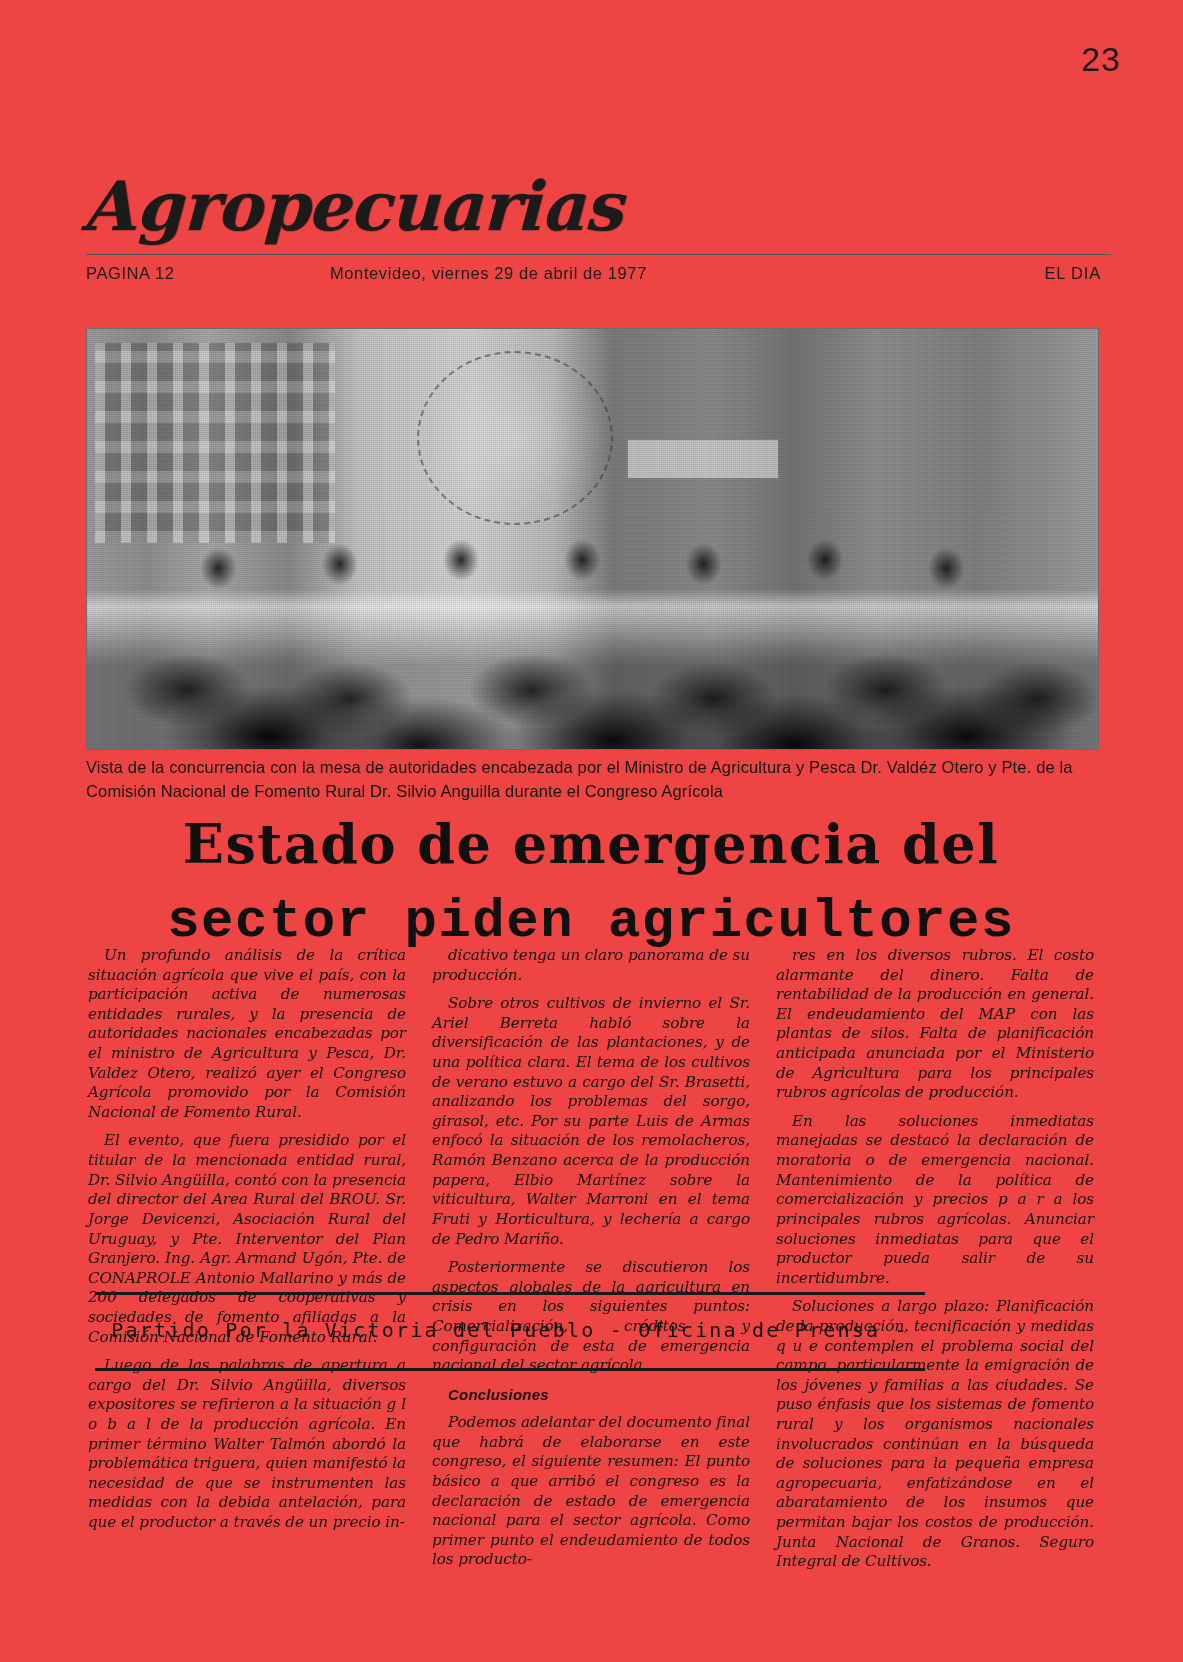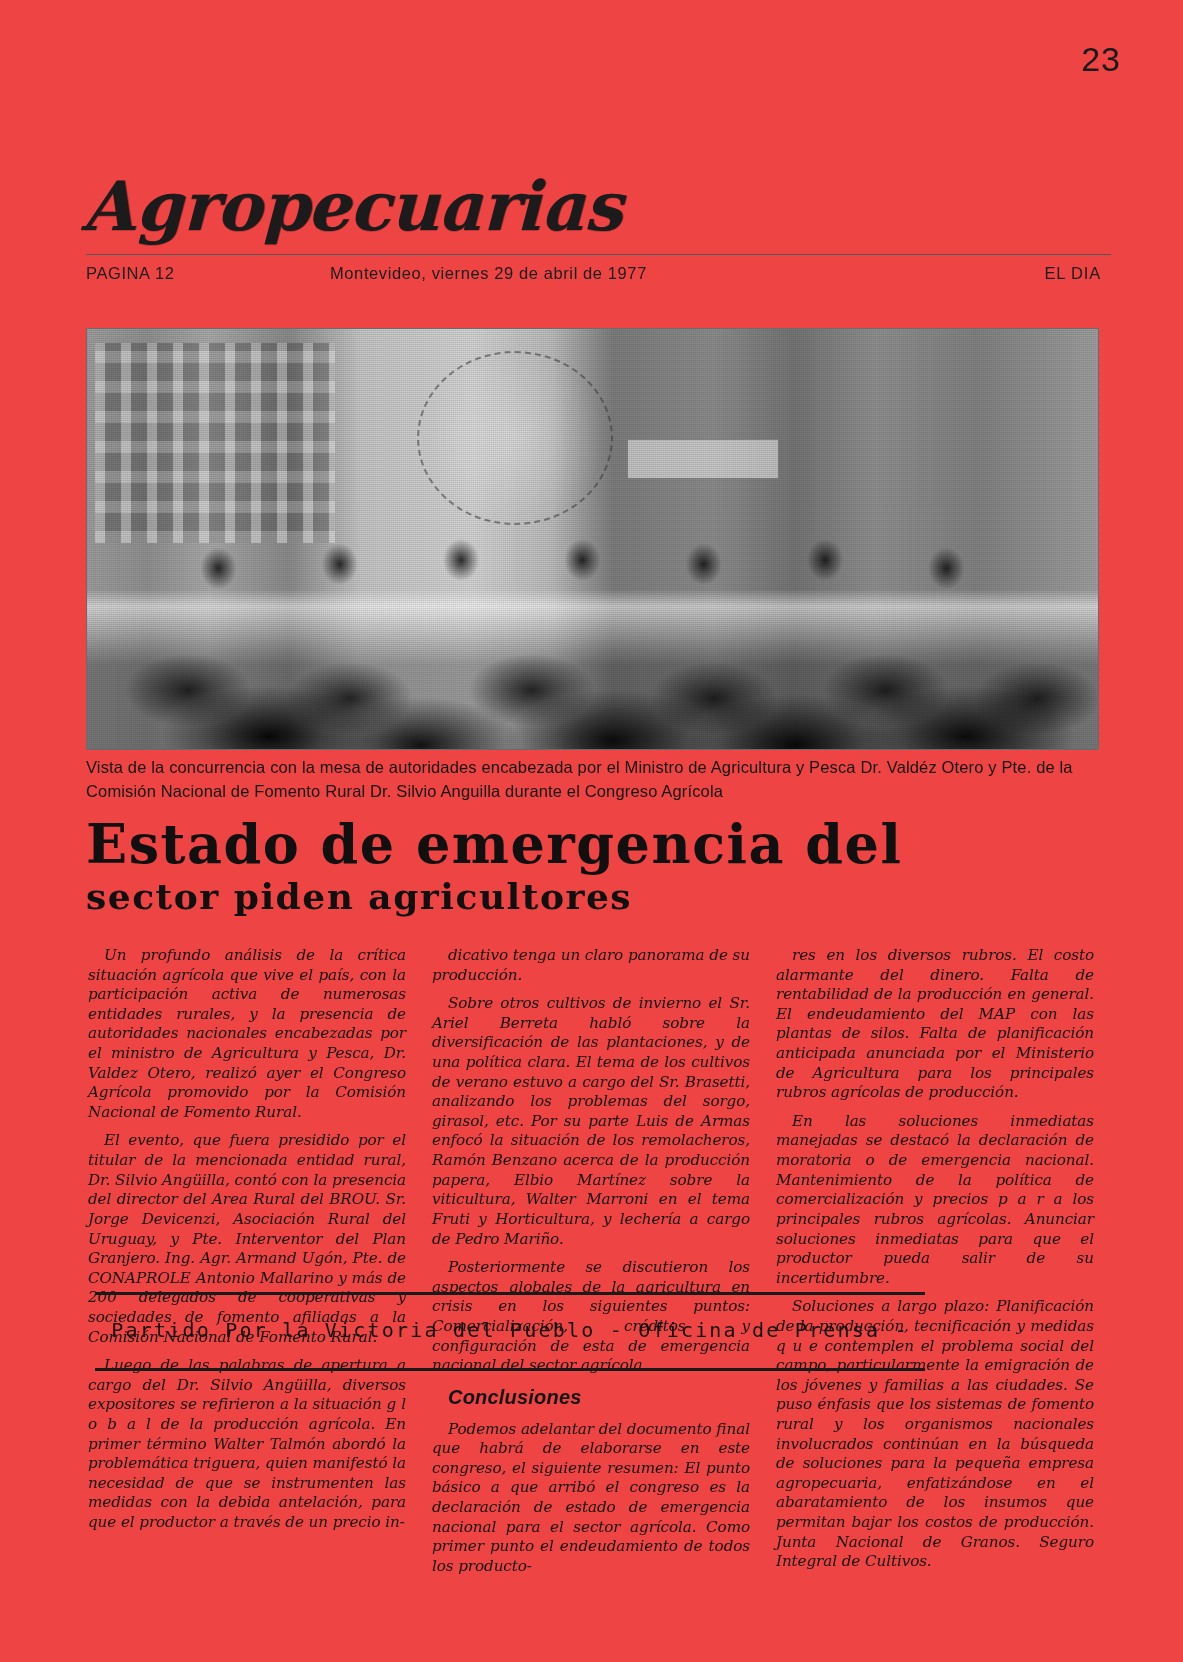--- a/index.html
+++ b/index.html
@@ -201,35 +201,37 @@
     letter-spacing: .15px;
     color: #151515;
   }
 
   
   .headline {
     position: absolute;
     left: 8px;
     top: 648px;
     width: 1010px;
+    text-align: center;
     font-family: "DejaVu Serif", "Liberation Serif", serif;
     font-weight: bold;
     color: #101010;
     line-height: 1.06;
   }
   .headline .l1 {
     font-size: 54px;
     letter-spacing: 1.5px;
     display: block;
   }
   .headline .l2 {
-    font-size: 36px;
+    font-size: 54px;
     letter-spacing: 1.5px;
     display: block;
-    margin-top: 4px;
+    margin-top: 20px;
+    font-family: Liberation Mono, monospace;
   }
 
   
   .columns {
     position: absolute;
     left: 10px;
     top: 778px;
     width: 1010px;
     height: 500px;
     display: flex;
@@ -248,21 +250,21 @@
     margin: 0 0 9px 0;
     text-indent: 16px;
     font-style: italic;
   }
   .col p.first {
     text-indent: 16px;
   }
   .subhead {
     font-family: "Liberation Sans", sans-serif;
     font-weight: bold;
-    font-size: 20px;
+    font-size: 15px;
     margin: 12px 0 8px 0;
     letter-spacing: .2px;
     text-indent: 0;
   }
 
   
   .footer-rule-top {
     position: absolute;
     left: 95px;
     top: 1292px;

